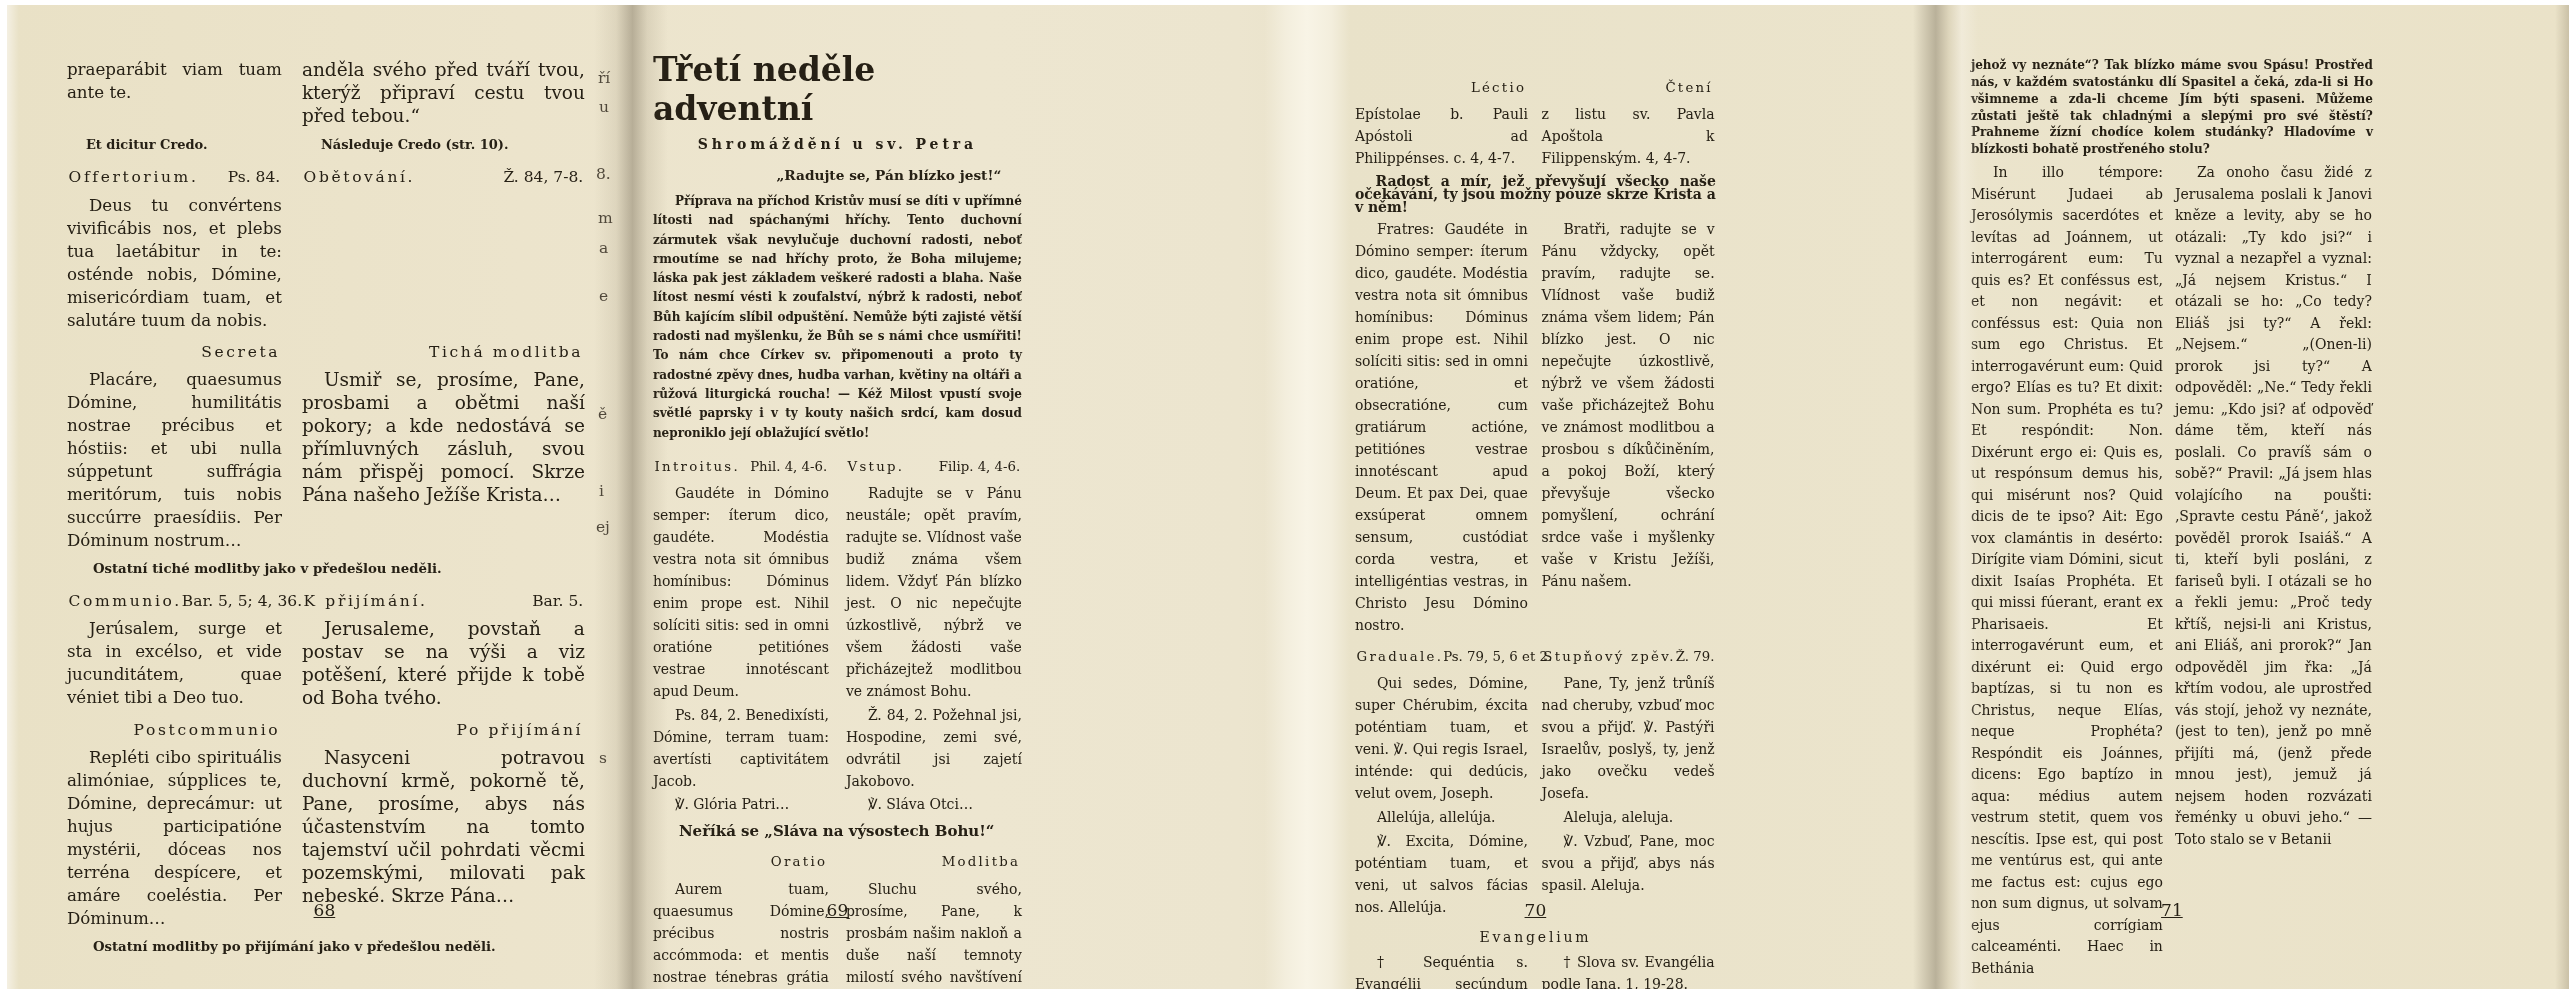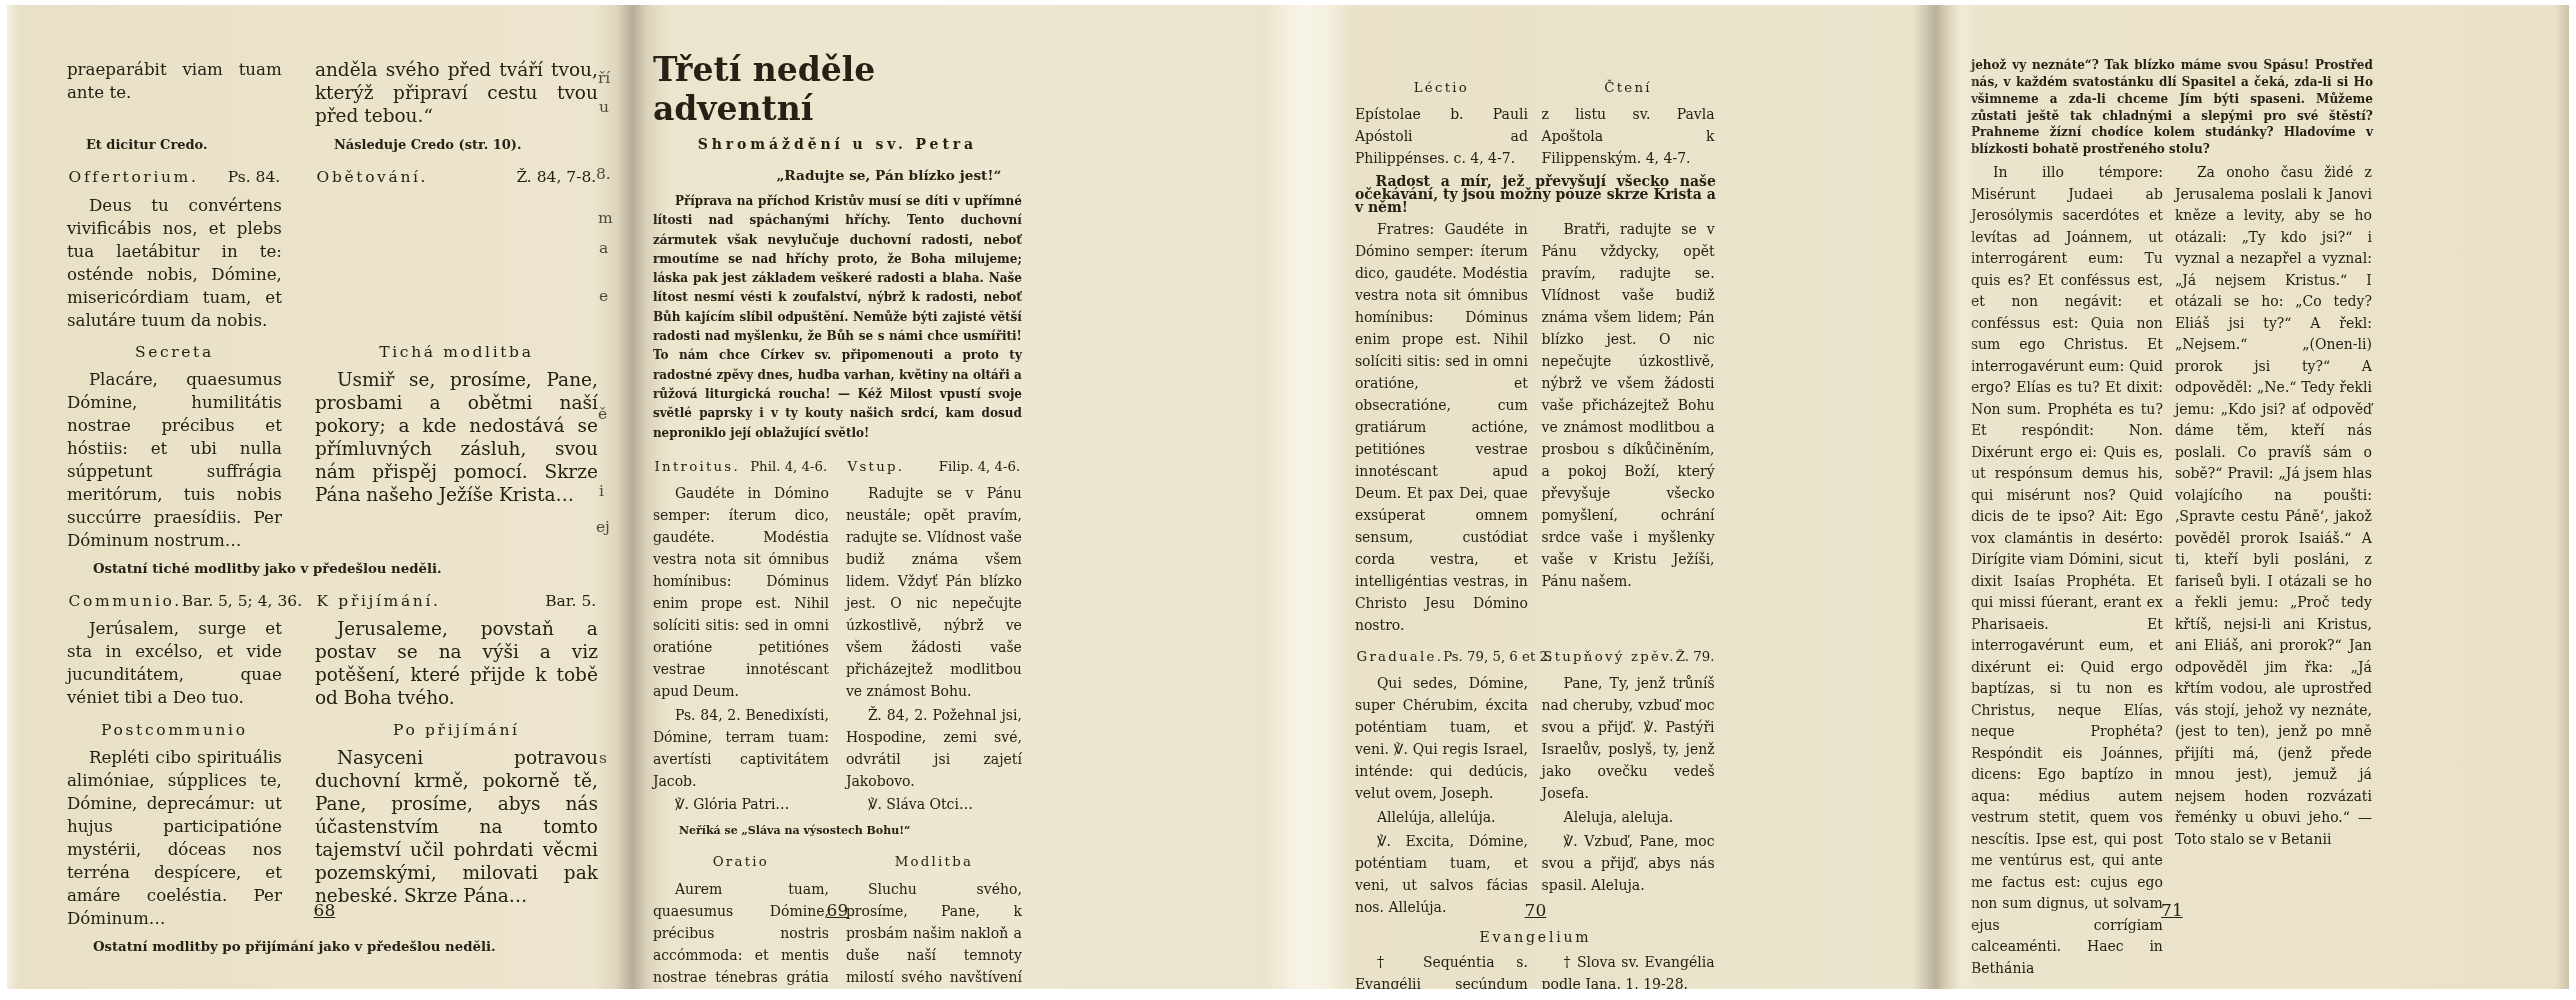--- a/index.html
+++ b/index.html
@@ -25,42 +25,42 @@
   #page69{left:646px;width:369px;}
   #page70{left:1348px;width:361px;}
   #page71{left:1964px;width:402px;}
   .content{position:absolute;left:0;right:0;}
   #page68 .content{top:53px;}
   #page69 .content{top:45px;}
   #page70 .content{top:64px;}
   #page71 .content{top:48px;}
 
   .pair{display:grid;}
-  #page68 .pair{grid-template-columns:215px 283px;column-gap:33px;}
+  #page68 .pair{grid-template-columns:215px 283px;column-gap:20px;}
   #page69 .pair{grid-template-columns:176px 176px;column-gap:17px;}
   #page70 .pair{grid-template-columns:173px 173px;column-gap:13.7px;}
   #page71 .pair{grid-template-columns:192px 197px;column-gap:12px;}
 
   #page68 .lat{font-size:16.7px;line-height:23px;}
   #page68 .cz{font-size:18.5px;line-height:23px;}
   #page69 .col{font-size:14px;line-height:22px;}
   #page70 .col{font-size:14px;line-height:22px;}
   #page71 .col{font-size:14px;line-height:21.5px;}
 
   .par{text-align:justify;margin:0 0 1.7px 0;}
   .par.indent{text-indent:22px;}
   .heading{display:flex;justify-content:space-between;align-items:baseline;margin:7.7px 1.7px 4.3px 1.7px;white-space:nowrap;}
-  .heading.center{justify-content:center;}
+  .heading.center{justify-content:flex-end;}
   #page68 .heading{font-size:15.5px;}
   #page69 .heading,#page70 .heading{font-size:13.3px;}
   .hname{letter-spacing:.17em;}
   .fullheading{text-align:center;letter-spacing:.2em;font-size:14px;margin:10.3px 0 6px 0;}
   .rubric{font-weight:700;text-indent:26px;margin:6px 0 4.3px 0;}
   #page68 .rubric{font-size:13.3px;line-height:18px;}
-  #page69 .rubric,#page70 .rubric{font-size:11px;line-height:16.3px;}
+  #page69 .rubric,#page70 .rubric{font-size:15px;line-height:16.3px;}
   .colrubric{font-weight:700;font-size:13px;text-indent:19px;margin:4.3px 0 2.6px 0;}
   .note{font-weight:700;font-size:14px;line-height:13px;text-align:justify;margin:4.3px 0;}
   .note.indent{text-indent:20.6px;}
   #page71 .note{font-size:12px;line-height:16.7px;}
 
   .title{font-size:33px;font-weight:700;text-align:left;margin:0;}
   .subtitle{text-align:center;font-size:14px;letter-spacing:.28em;font-weight:600;margin-top:7.7px;}
   .motto{font-size:13.7px;font-weight:700;text-align:center;padding-left:103px;margin:15.5px 0 8.6px 0;}
   .intro{font-weight:700;font-size:12px;line-height:19.3px;text-align:justify;text-indent:22px;margin:1.7px 0 5.2px 0;}
 

